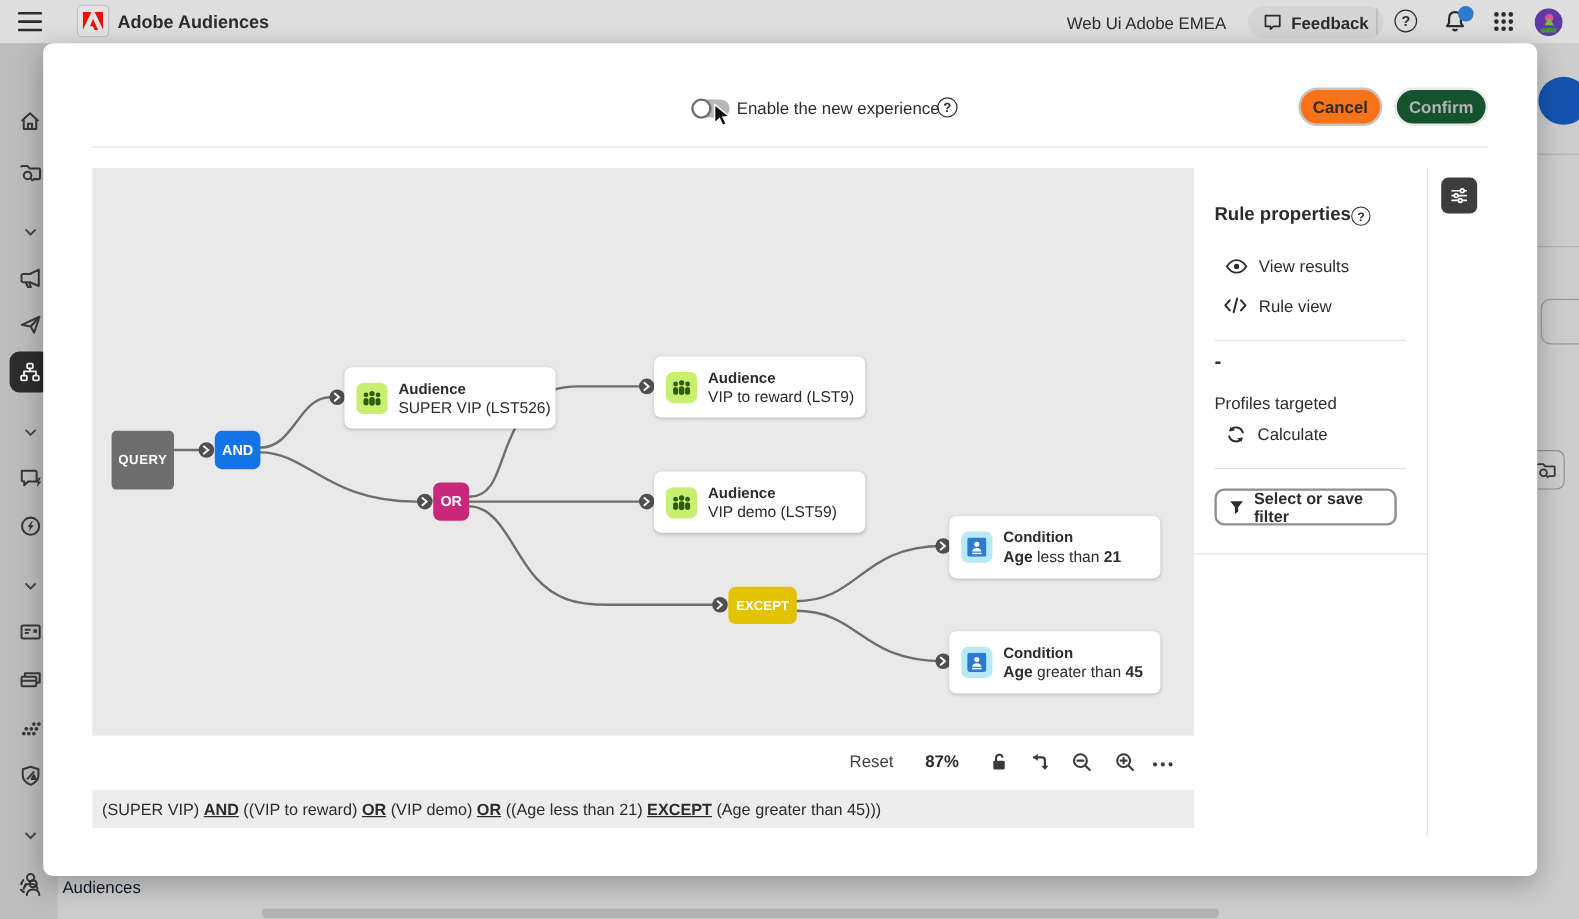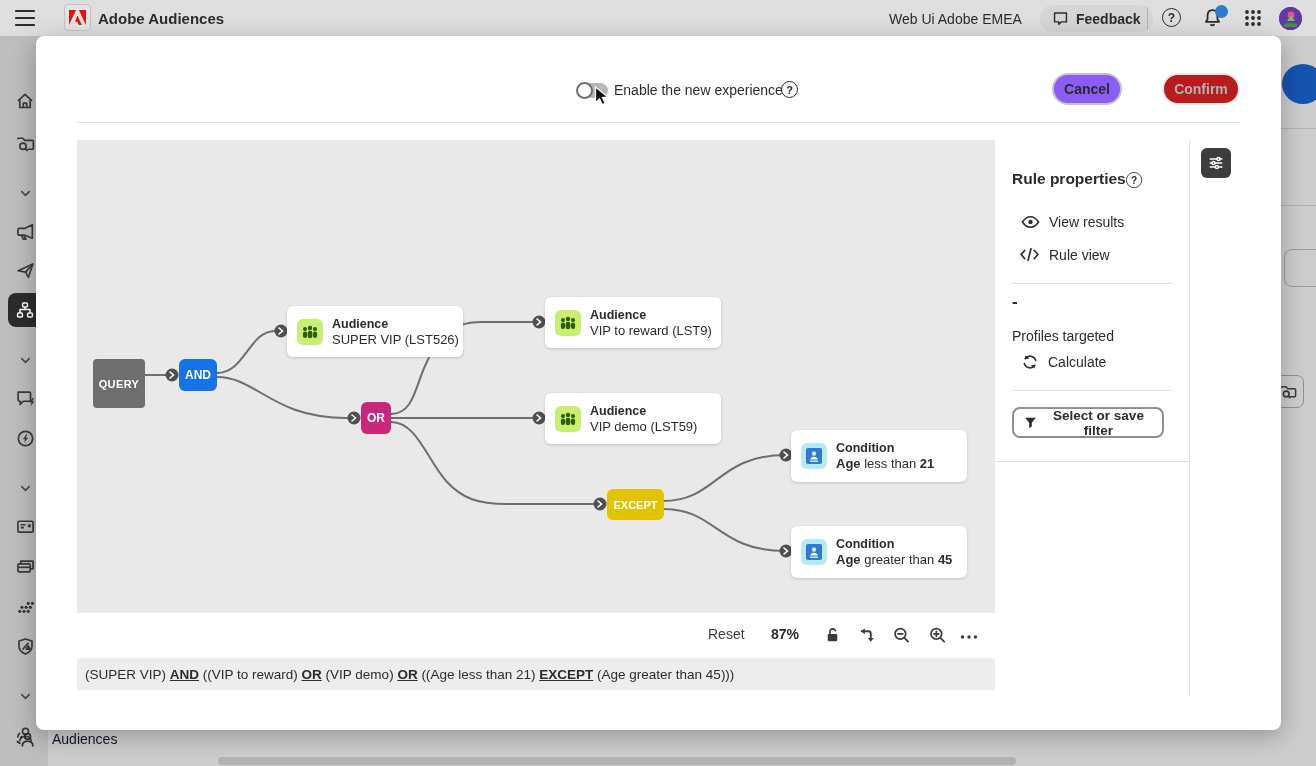--- a/index.html
+++ b/index.html
@@ -38,22 +38,22 @@
   .bg-scrollbar { left:218px; top:757px; width:798px; height:8px; background:#b3b3b3; border-radius:4px; }
 
   
   .dialog { left:36px; top:36px; width:1245px; height:694px; background:#ffffff; border-radius:8px; box-shadow:0 6px 24px rgba(0,0,0,.28); }
   .dlg-title { left:41px; top:31px; font-size:27px; font-weight:800; letter-spacing:.2px; }
   .toggle { left:542px; top:47px; width:30px; height:15px; background:#b6b6b6; border-radius:8px; cursor:pointer; }
   .toggle-knob { position:absolute; left:-2px; top:-1px; width:17px; height:17px; border-radius:50%; background:#fff; border:2px solid #6e6e6e; }
   .toggle-label { left:578px; top:46px; font-size:14px; }
   .help-toggle { left:745px; top:45px; cursor:pointer; }
   .btn { border-radius:16px; height:32px; display:flex; align-items:center; justify-content:center; font-size:14px; font-weight:700; cursor:pointer; }
-  .cancel-btn { left:1016px; top:37px; width:70px; background:#8b5cf6; border:2px solid #c4c4c4; color:#2c2c2c; }
-  .confirm-btn { left:1126px; top:37px; width:78px; background:#b91c1c; border:2px solid #e9e9e9; color:#b2b2b2; cursor:default; }
+  .cancel-btn { left:1046px; top:37px; width:70px; background:#f97316; border:2px solid #c4c4c4; color:#2c2c2c; }
+  .confirm-btn { left:1126px; top:37px; width:78px; background:#14532d; border:2px solid #e9e9e9; color:#b2b2b2; cursor:default; }
   .hdr-divider { left:41px; top:86px; width:1163px; height:1px; background:#e3e3e3; }
 
   
   .canvas { left:41px; top:104px; width:918px; height:473px; background:#e9e9e9; overflow:hidden; }
   .op-node { position:absolute; color:#fff; font-weight:700; display:flex; align-items:center; justify-content:center; cursor:pointer; }
   .query-node { left:16px; top:219px; width:52px; height:49px; background:#6e6e6e; border-radius:4px; font-size:11px; letter-spacing:.4px; }
   .and-node { left:102px; top:219px; width:38px; height:32px; background:#1473e6; border-radius:6px; font-size:12px; }
   .or-node { left:284px; top:262px; width:30px; height:32px; background:#c9287a; border-radius:6px; font-size:12px; }
   .except-node { left:530px; top:349px; width:57px; height:31px; background:#e3c300; border-radius:6px; font-size:11px; }
   .card { position:absolute; width:176px; background:#fff; border-radius:6px; box-shadow:0 1px 3px rgba(0,0,0,.18); display:flex; align-items:center; gap:9px; padding:0 10px; cursor:pointer; }
@@ -79,21 +79,21 @@
 
   
   .panel-vdiv { left:1153px; top:104px; width:1px; height:556px; background:#e1e1e1; }
   .sliders-btn { left:1165px; top:112px; width:30px; height:30px; background:#3d3d3d; border-radius:6px; display:flex; align-items:center; justify-content:center; cursor:pointer; }
   .rp-title { left:976px; top:134px; font-size:15.5px; font-weight:700; }
   .rp-help { left:1090px; top:136px; transform:scale(.85); transform-origin:top left; cursor:pointer; }
   .rp-row { position:absolute; display:flex; align-items:center; gap:9px; font-size:14px; cursor:pointer; }
   .rp-div { position:absolute; left:976px; width:160px; height:1px; background:#e1e1e1; }
   .rp-dash { left:976px; top:256px; font-size:17px; font-weight:800; }
   .rp-profiles { left:976px; top:292px; font-size:14px; }
-  .filter-btn { left:976px; top:371px; width:152px; height:31px; background:#fff; border:2px solid #8f8f8f; border-radius:8px; display:flex; align-items:center; gap:8px; padding:0 10px; font-size:13.5px; font-weight:600; cursor:pointer;text-align:center; }
+  .filter-btn { left:976px; top:371px; width:152px; height:31px; background:#fff; border:2px solid #8f8f8f; border-radius:8px; display:flex; align-items:center; gap:8px; padding:0 10px; font-size:13.5px; font-weight:600; cursor:pointer; }
   .rp-wide-div { left:959px; top:425px; width:195px; height:1px; background:#e1e1e1; }
 
   .cursor { left:594px; top:86px; pointer-events:none; z-index:50; }
 </style>
 </head>
 <body>
 
 <div id="app">
 
   <div class="topbar abs">

